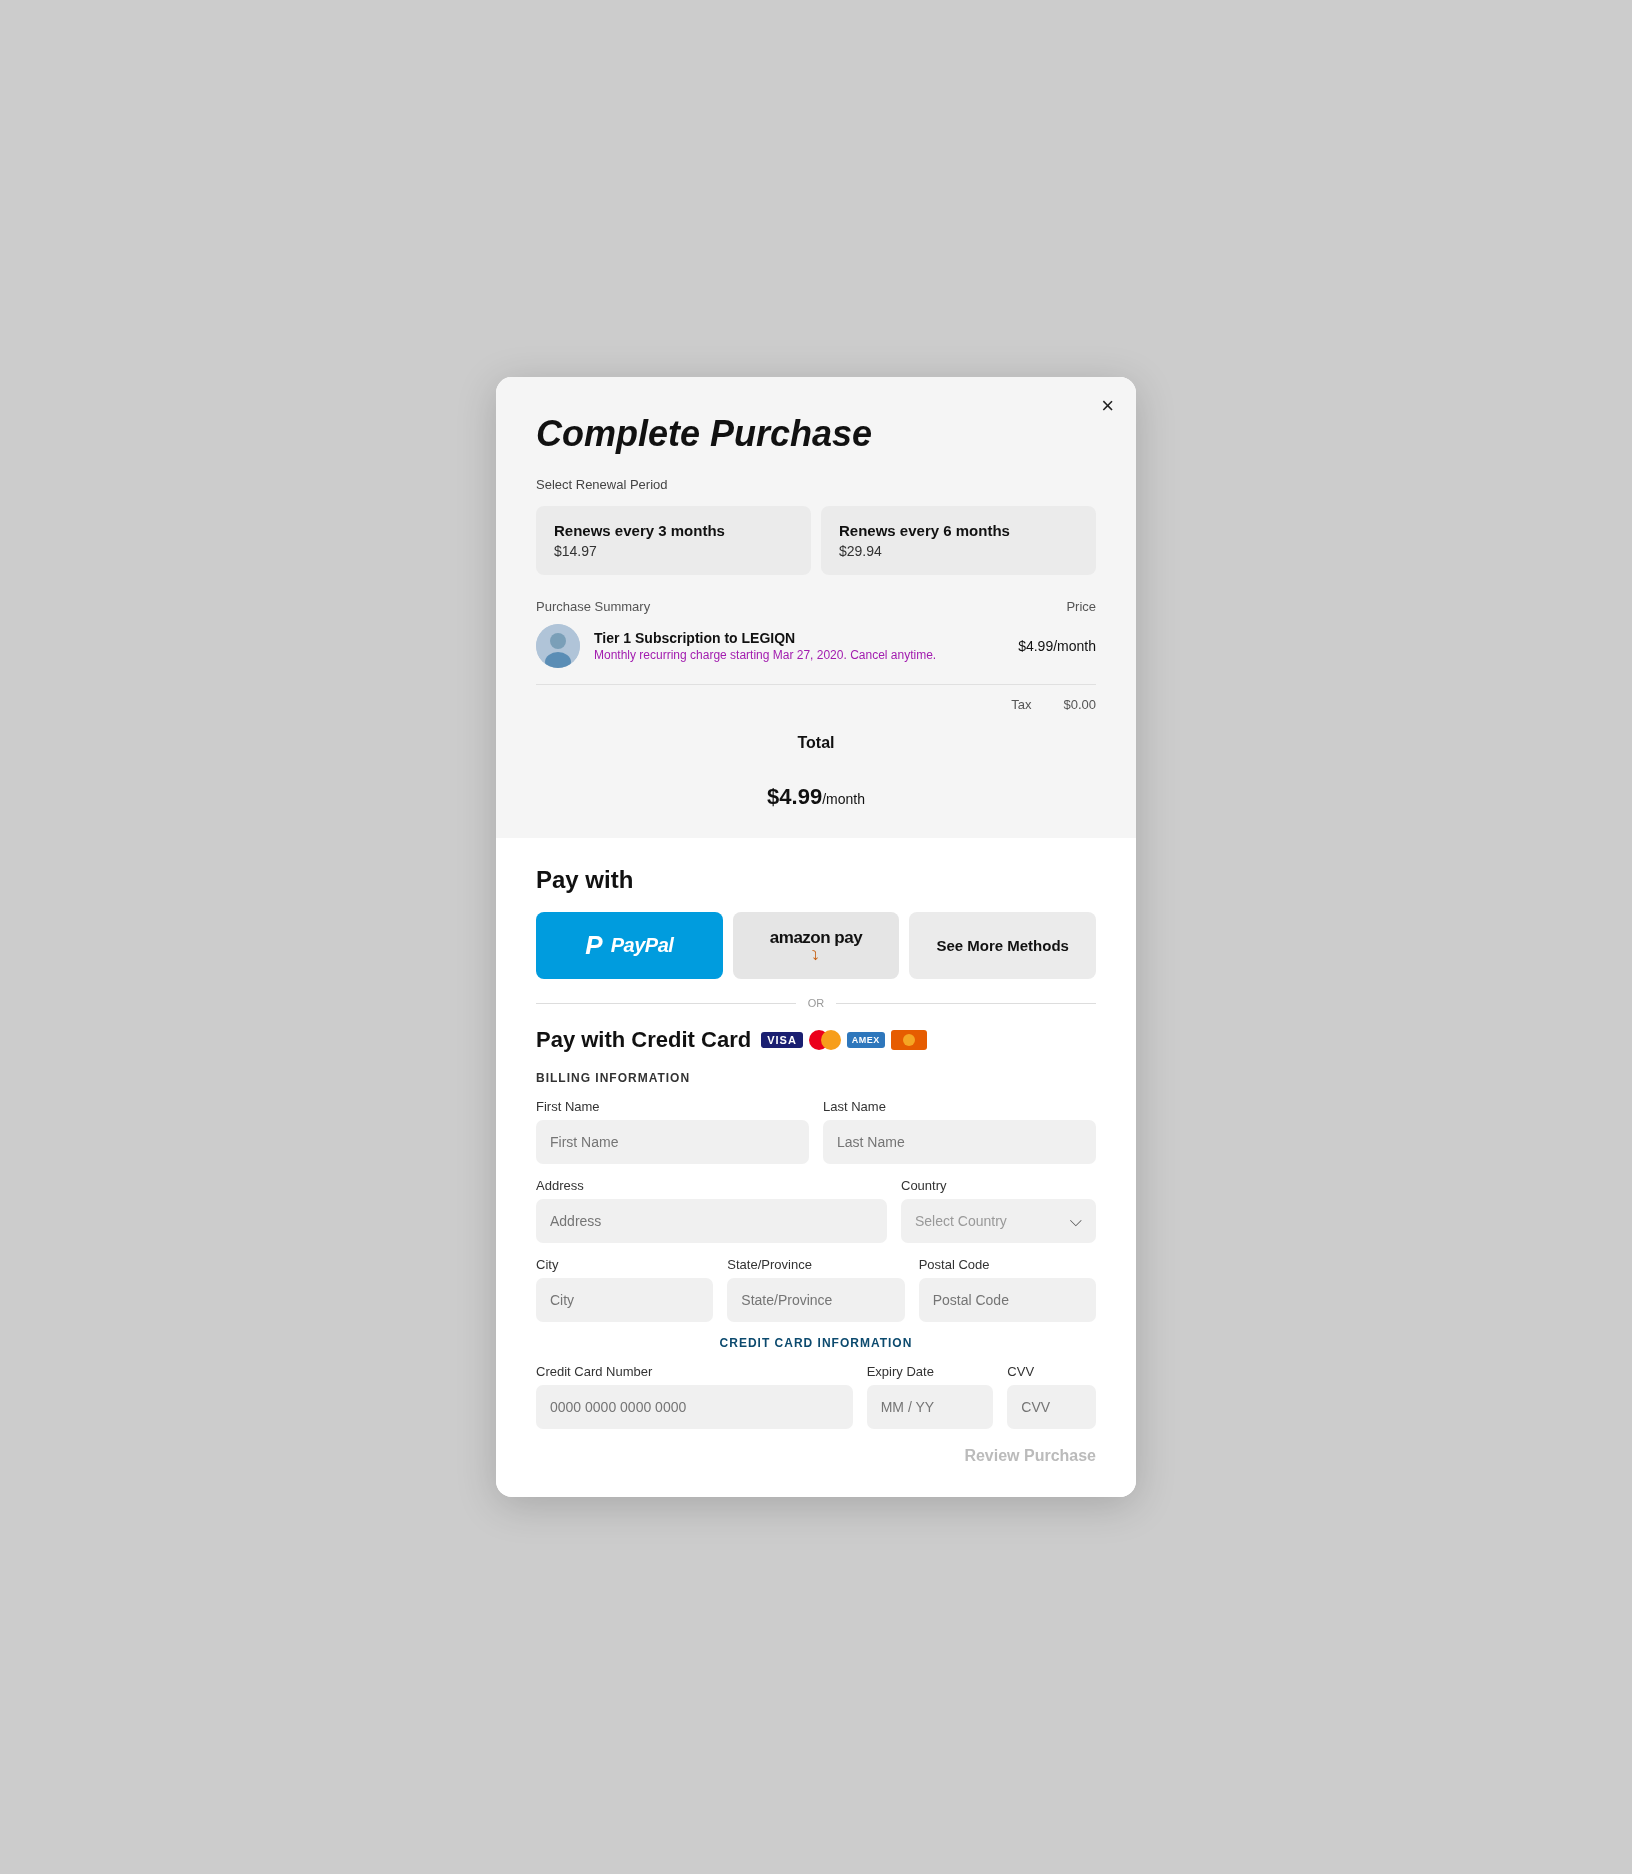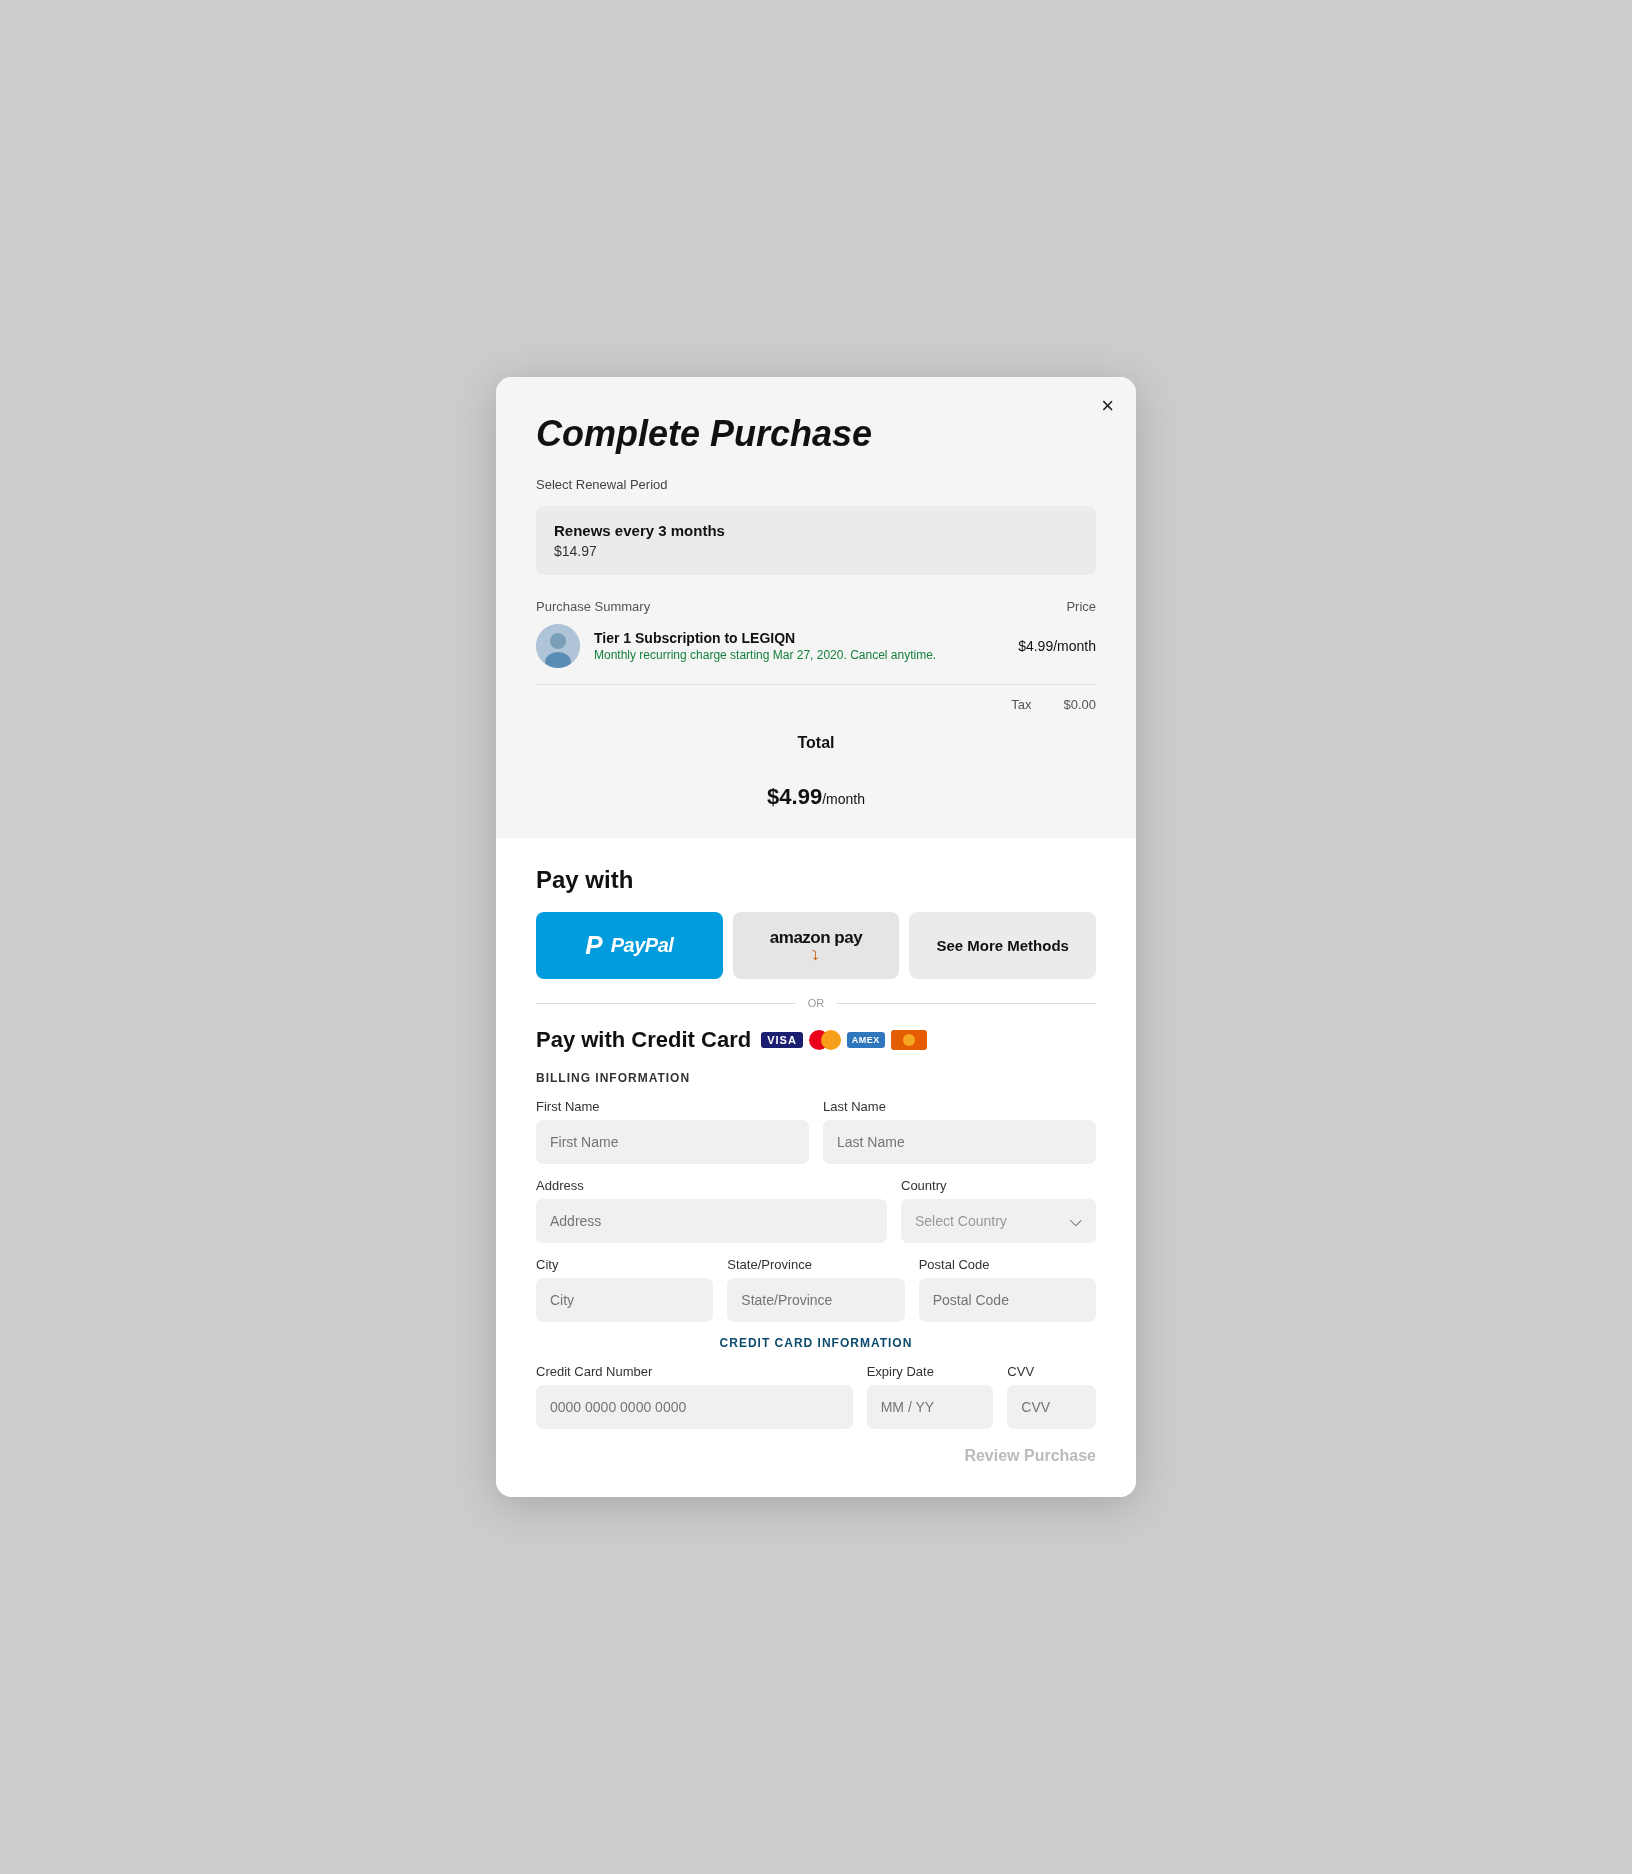--- a/index.html
+++ b/index.html
@@ -104,21 +104,21 @@
     .summary-info {
       flex: 1;
     }
     .summary-name {
       font-size: 14px;
       font-weight: 700;
       color: #111;
     }
     .summary-desc {
       font-size: 12px;
-      color: #15803d;
+      color: #a21caf;
       margin-top: 2px;
     }
     .summary-price {
       font-size: 14px;
       color: #111;
       white-space: nowrap;
     }
     .tax-row {
       display: flex;
       justify-content: flex-end;
@@ -372,20 +372,24 @@
   <button class="modal-close">×</button>
 
   <div class="modal-top">
     <div class="modal-title">Complete Purchase</div>
 
     <div class="renewal-label">Select Renewal Period</div>
     <div class="renewal-options">
       <div class="renewal-option">
         <div class="renewal-option-title">Renews every 3 months</div>
         <div class="renewal-option-price">$14.97</div>
+      </div>
+      <div class="renewal-option">
+        <div class="renewal-option-title">Renews every 6 months</div>
+        <div class="renewal-option-price">$29.94</div>
       </div>
     </div>
 
     <div class="purchase-summary-header">
       <span>Purchase Summary</span>
       <span>Price</span>
     </div>
     <div class="purchase-summary-row">
       <div class="avatar">
         <svg width="44" height="44" viewBox="0 0 44 44">

